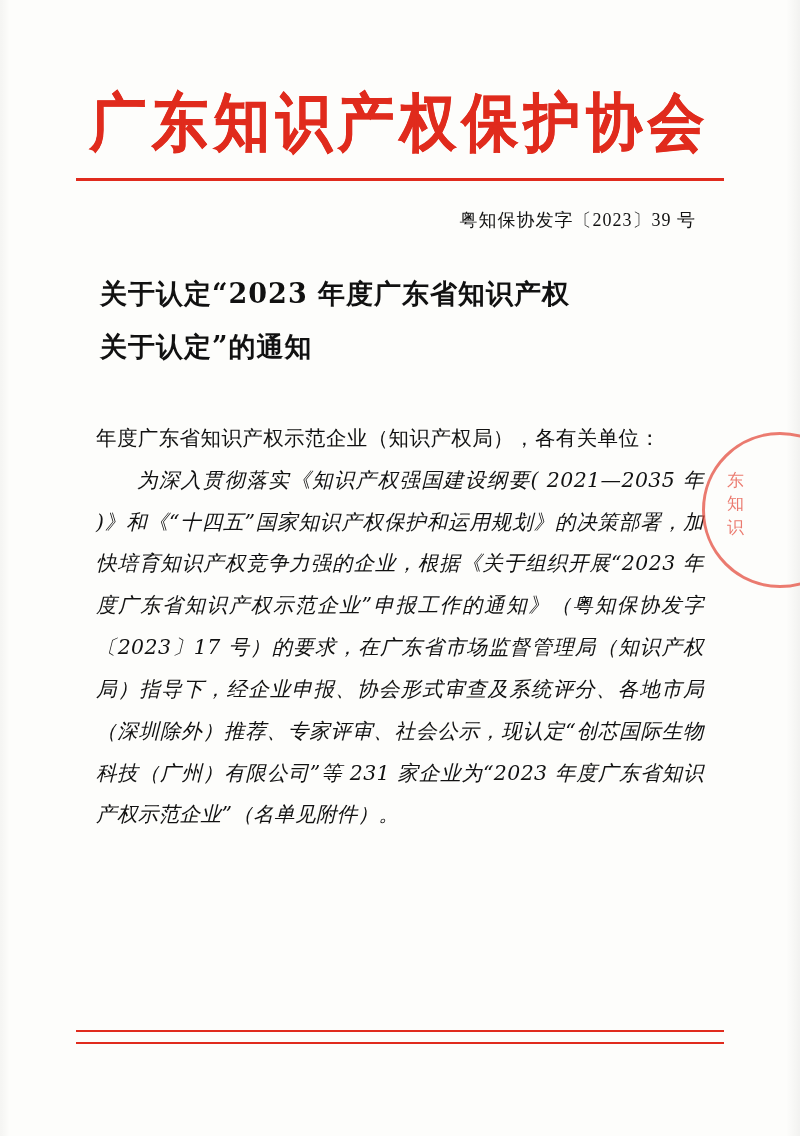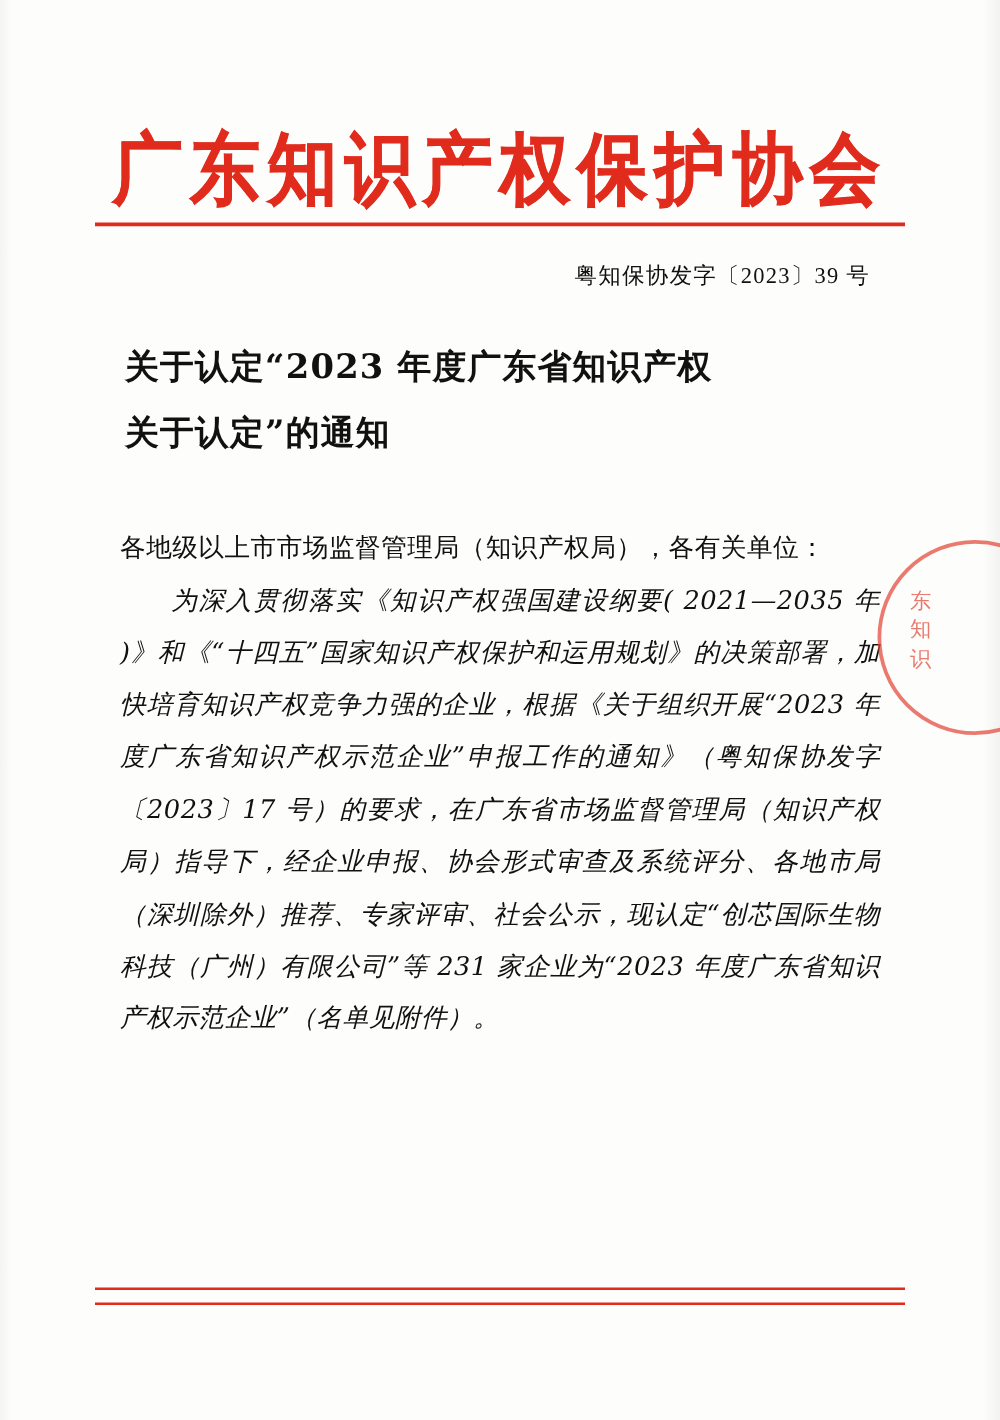--- a/index.html
+++ b/index.html
@@ -20,21 +20,20 @@
     background: #fdfdfb;
   }
 
   
   .masthead {
     position: absolute;
     top: 88px;
     left: 0;
     right: 0;
     text-align: center;
-    margin-top: 14px;
   }
   .masthead-title {
     font-family: "DejaVu Serif", "Liberation Serif", serif;
     font-weight: bold;
     font-size: 56px;
     letter-spacing: 6px;
     color: #e02b1d;
     line-height: 1.1;
     white-space: nowrap;
     -webkit-text-stroke: 0.6px #e02b1d;
@@ -178,21 +177,21 @@
   <div class="header-rule"></div>
 
   <div class="doc-number">粤知保协发字〔2023〕39 号</div>
 
   <div class="doc-title">
     <span class="line">关于认定“2023 年度广东省知识产权</span>
     <span class="line">关于认定”的通知</span>
   </div>
 
   <div class="body-text">
-    <p>各地级以上市市场监督管理局（知识产权局），各有关单位：</p>
+    <p>年度广东省知识产权示范企业（知识产权局），各有关单位：</p>
     <p class="indent">为深入贯彻落实《知识产权强国建设纲要( 2021—2035 年 )》和《“十四五”国家知识产权保护和运用规划》的决策部署，加快培育知识产权竞争力强的企业，根据《关于组织开展“2023 年度广东省知识产权示范企业”申报工作的通知》（粤知保协发字〔2023〕17 号）的要求，在广东省市场监督管理局（知识产权局）指导下，经企业申报、协会形式审查及系统评分、各地市局（深圳除外）推荐、专家评审、社会公示，现认定“创芯国际生物科技（广州）有限公司”等 231 家企业为“2023 年度广东省知识产权示范企业”（名单见附件）。</p>
   </div>
 
   <div class="seal">
     <div class="seal-text">东 知 识</div>
   </div>
 
   <div class="footer-rule-1"></div>
   <div class="footer-rule-2"></div>
 

